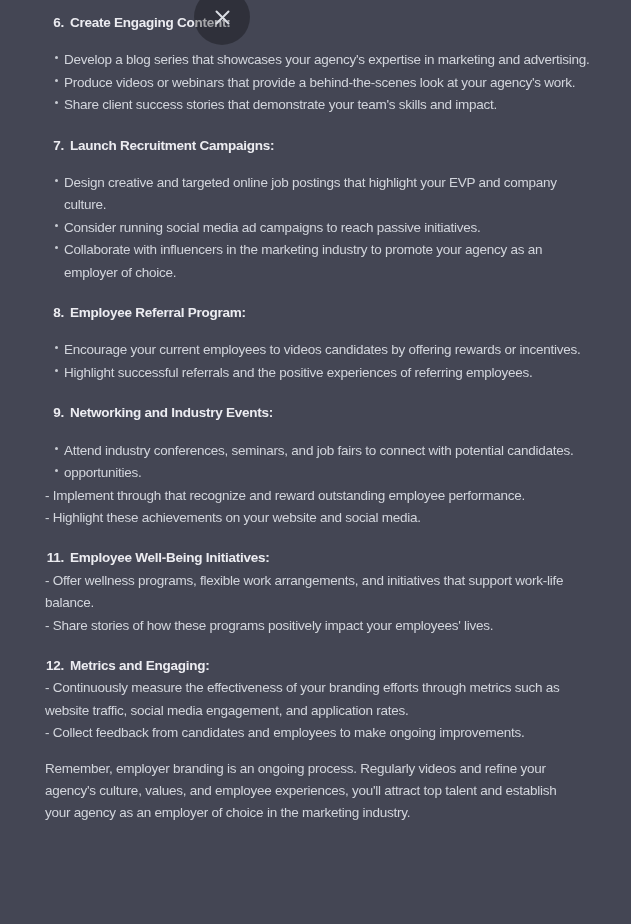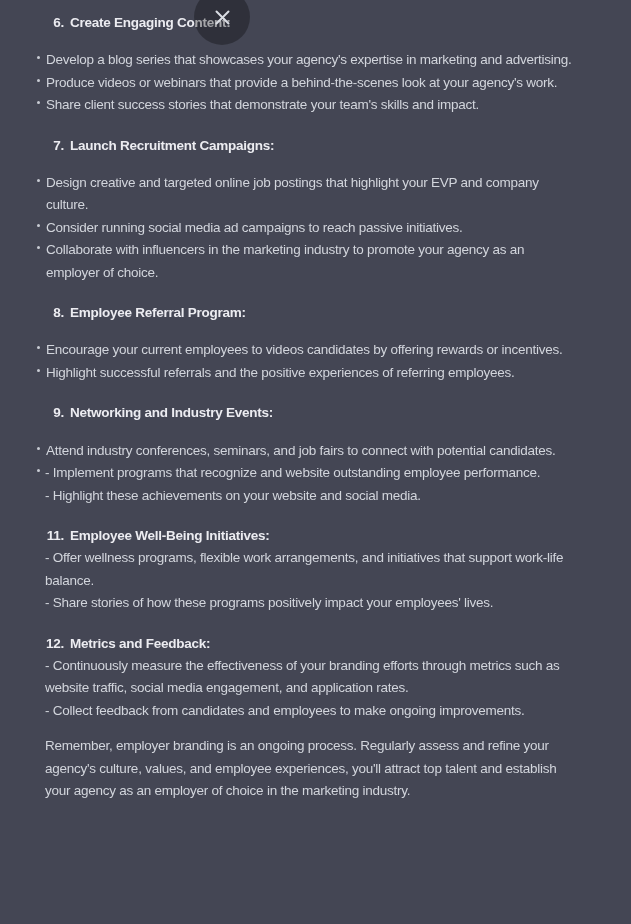--- a/index.html
+++ b/index.html
@@ -20,21 +20,21 @@
   .section-heading {
     display: flex;
     font-weight: bold;
     color: #ececf1;
     margin-top: 18px;
   }
   .section-heading.first { margin-top: 0; }
   .h-num { flex: 0 0 64px; width: 64px; text-align: right; white-space: nowrap; }
   .h-title { margin-left: 6px; white-space: nowrap; }
 
-  .bullet-list { margin-top: 15px; }
+  .bullet-list { margin-top: 15px; padding-left: 18px; }
   .bullet-item { position: relative; padding-left: 46px; }
   .bullet-dot {
     position: absolute; left: 37px; top: 7px;
     width: 3px; height: 3px; border-radius: 50%;
     background: #c9ccd4;
   }
   .line { white-space: nowrap; }
 
   .dash-lines { padding-left: 45px; }
   .paragraph { padding-left: 45px; margin-top: 13px; }
@@ -119,43 +119,44 @@
         <span class="h-num">9.</span>
         <span class="h-title">Networking and Industry Events:</span>
       </div>
       <div class="bullet-list">
         <div class="bullet-item">
           <span class="bullet-dot"></span>
           <div class="line">Attend industry conferences, seminars, and job fairs to connect with potential candidates.</div>
         </div>
         <div class="bullet-item">
           <span class="bullet-dot"></span>
+          <div class="line">opportunities.</div>
         </div>
       </div>
       <div class="dash-lines">
-        <div class="line">- Implement programs that recognize and website outstanding employee performance.</div>
+        <div class="line">- Implement through that recognize and reward outstanding employee performance.</div>
         <div class="line">- Highlight these achievements on your website and social media.</div>
       </div>
       <div class="section-heading">
         <span class="h-num">11.</span>
         <span class="h-title">Employee Well-Being Initiatives:</span>
       </div>
       <div class="dash-lines">
         <div class="line">- Offer wellness programs, flexible work arrangements, and initiatives that support work-life</div>
         <div class="line">balance.</div>
         <div class="line">- Share stories of how these programs positively impact your employees' lives.</div>
       </div>
       <div class="section-heading">
         <span class="h-num">12.</span>
-        <span class="h-title">Metrics and Feedback:</span>
+        <span class="h-title">Metrics and Engaging:</span>
       </div>
       <div class="dash-lines">
         <div class="line">- Continuously measure the effectiveness of your branding efforts through metrics such as</div>
         <div class="line">website traffic, social media engagement, and application rates.</div>
         <div class="line">- Collect feedback from candidates and employees to make ongoing improvements.</div>
       </div>
       <div class="paragraph">
-        <div class="line">Remember, employer branding is an ongoing process. Regularly assess and refine your</div>
+        <div class="line">Remember, employer branding is an ongoing process. Regularly videos and refine your</div>
         <div class="line">agency's culture, values, and employee experiences, you'll attract top talent and establish</div>
         <div class="line">your agency as an employer of choice in the marketing industry.</div>
       </div>
     </div>
 </div>
 
 </body></html>

